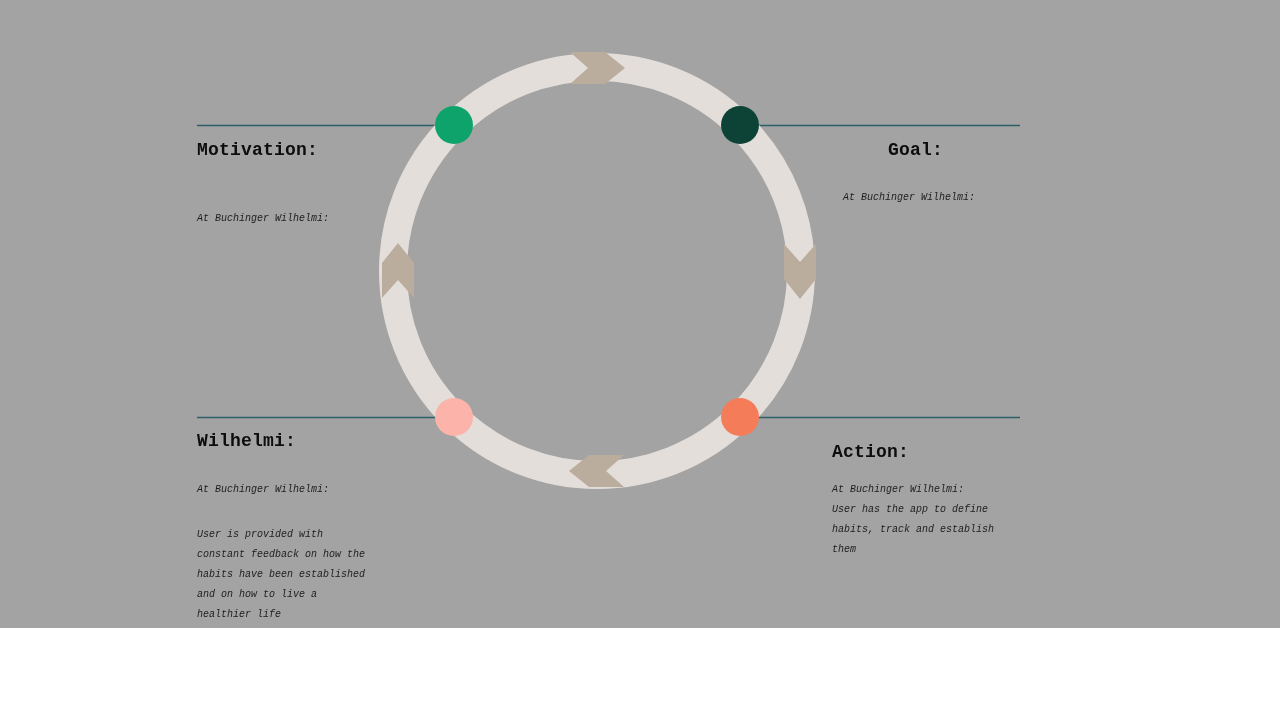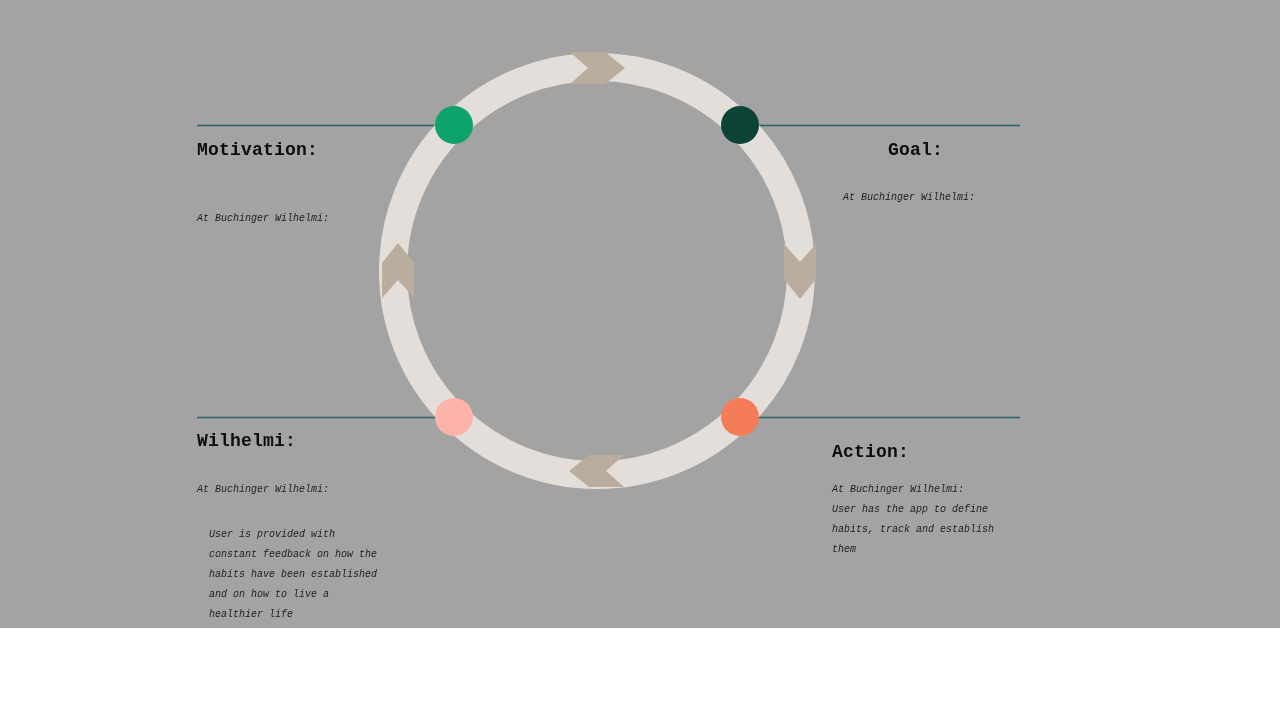--- a/index.html
+++ b/index.html
@@ -59,21 +59,21 @@
     <span class="intro">At Buchinger Wilhelmi:</span>
   </div>
 
   <div class="heading" style="left:888px; top:140px;">Goal:</div>
   <div class="textblock" style="left:843px; top:188px; width:184px;">
     <span class="intro">At Buchinger Wilhelmi:</span>
   </div>
 
   <div class="heading" style="left:197px; top:431px;">Wilhelmi:</div>
   <div class="textblock italic" style="left:197px; top:480px; width:180px;">At Buchinger Wilhelmi:</div>
-  <div class="textblock italic" style="left:197px; top:525px; width:170px;margin-left:12px;">User is provided with constant feedback on how the habits have been established and on how to live a healthier life</div>
+  <div class="textblock italic" style="left:197px; top:525px; width:170px;">User is provided with constant feedback on how the habits have been established and on how to live a healthier life</div>
 
   <div class="heading" style="left:832px; top:410px;margin-top:32px;">Action:</div>
   <div class="textblock italic" style="left:832px; top:480px; width:175px;">
     <span class="intro">At Buchinger Wilhelmi:</span>
     <span>User has the app to define habits, track and establish them</span>
   </div>
 
 </div>
 
 </body></html>

